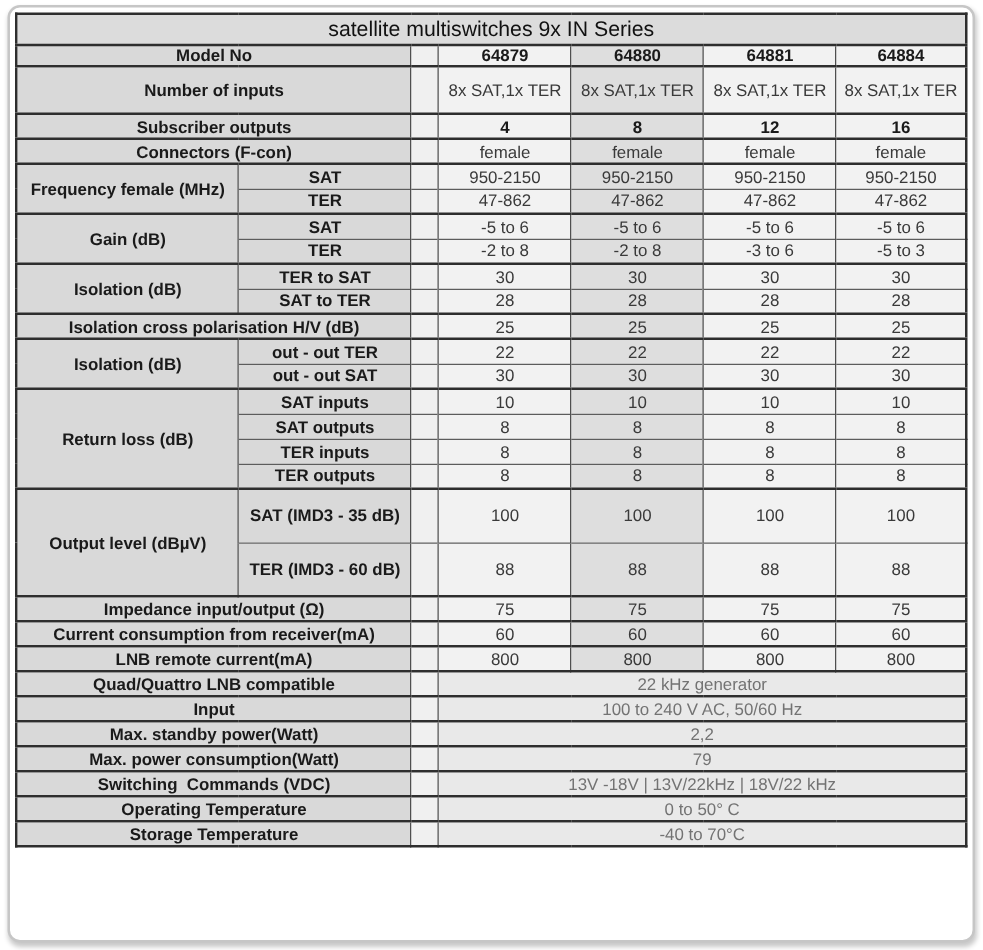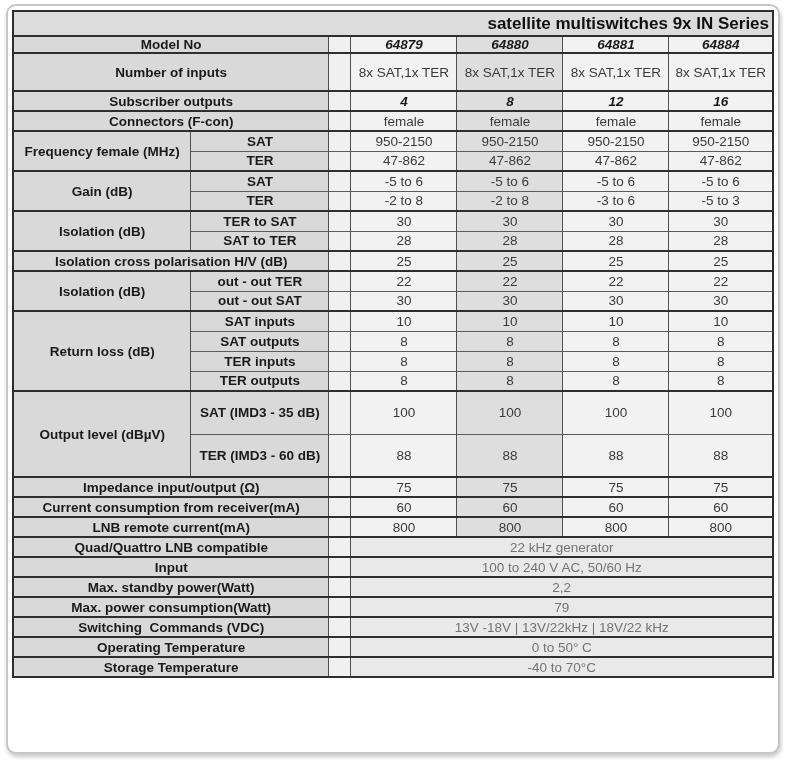--- a/index.html
+++ b/index.html
@@ -60,31 +60,30 @@
     background: #d9d9d9;
     font-weight: bold;
     color: #1a1a1a;
   }
   td.gap { background: #f0f0f0; }
   td.val {
     background: #f2f2f2;
     color: #3a3a3a;
   }
   td.val.shaded { background: #dedede; }
-  td.val.bold { font-weight: bold; color: #1a1a1a; font-style: italic; }
+  td.val.bold { font-weight: bold; color: #1a1a1a; }
   td.span-val {
     background: #e9e9e9;
     color: #737373;
   }
   tr.title-row > td {
     background: #dcdcdc;
-    font-weight: bold;
+    font-weight: normal;
     font-size: 17px;
     color: #111111;
-    text-align: right;
   }
 </style>
 </head>
 <body>
 
 <div class="page">
   <div class="card">
     <table class="spec">
       <colgroup>
         <col style="width:178px">

